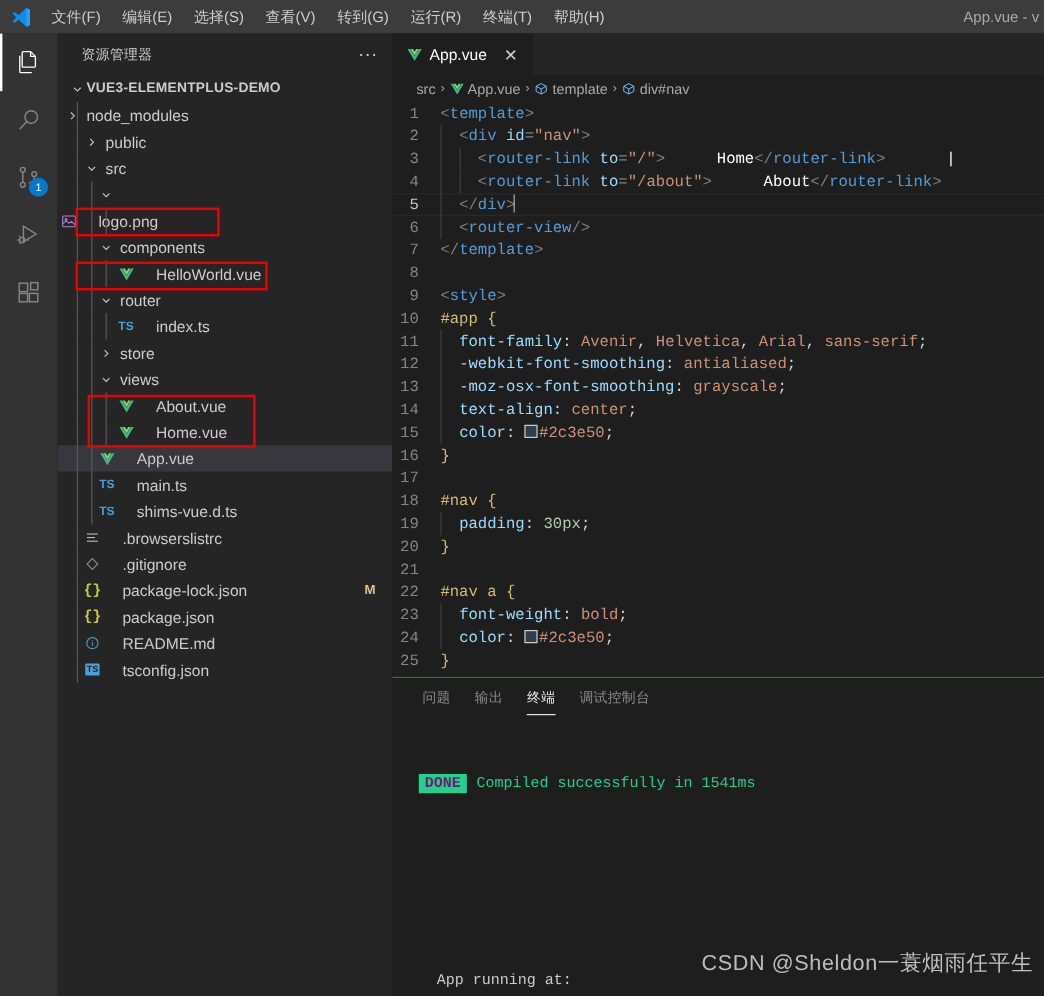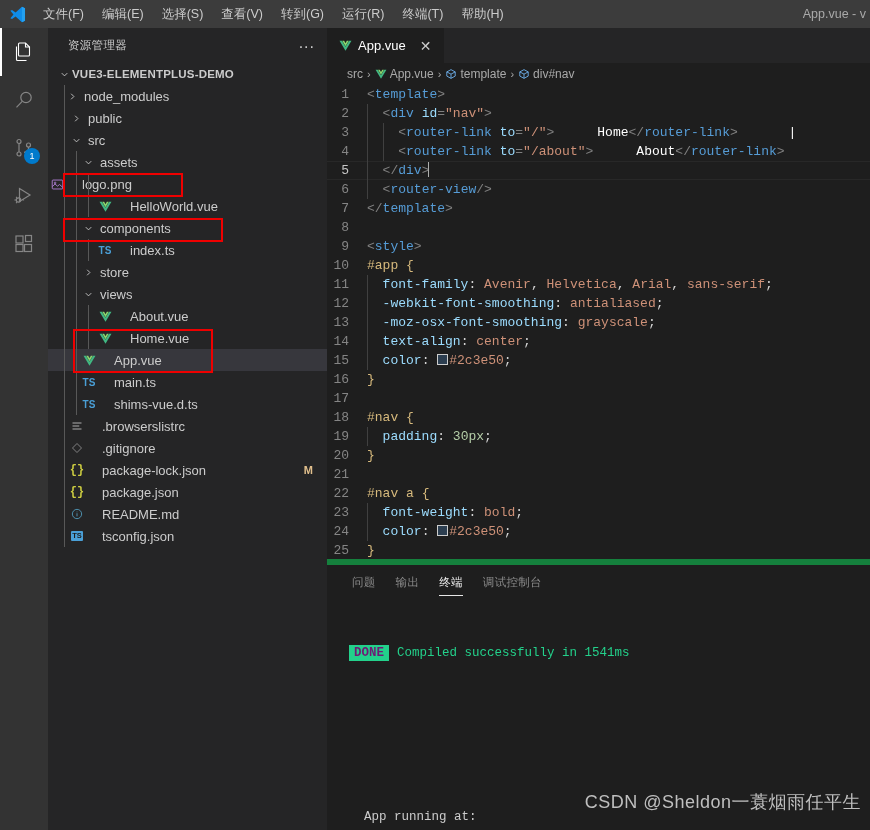--- a/index.html
+++ b/index.html
@@ -313,21 +313,21 @@
     vertical-align: -1px;
     margin-right: 1px;
   }
 
   
   .panel {
     position: absolute;
     left: 0; bottom: 0;
     width: 543px; height: 265px;
     background: #1e1e1e;
-    border-top: 6px solid #15803d;
+    border-top: 1px solid #15803d;
   }
   .panel-tabs {
     height: 35px;
     display: flex;
     align-items: center;
     padding-left: 15px;
   }
   .panel-tab {
     font-size: 11.5px;
     color: #8a8a8a;
@@ -461,21 +461,21 @@
 
     <div class="tree-root">
       <span class="twisty">
         <svg width="11" height="11" viewBox="0 0 16 16" fill="none" stroke="#cccccc" stroke-width="1.3">
             <path d="M4 6l4 4 4-4"></path>
           </svg>
       </span>
       <span>VUE3-ELEMENTPLUS-DEMO</span>
     </div>
 
-    <div class="tree-row" style="padding-left:16px">
+    <div class="tree-row" style="padding-left:4px">
       <span class="indent-guide" style="left:16px"></span>
       <span class="twisty">
         <svg width="11" height="11" viewBox="0 0 16 16" fill="none" stroke="#cccccc" stroke-width="1.3">
             <path d="M6 4l4 4-4 4"></path>
           </svg>
       </span>
       <span class="flabel" style="padding-left:4px">node_modules</span>
     </div>
 
     <div class="tree-row" style="padding-left:20px">
@@ -499,37 +499,47 @@
     </div>
 
     <div class="tree-row" style="padding-left:32px">
       <span class="indent-guide" style="left:16px"></span>
       <span class="indent-guide" style="left:28px"></span>
       <span class="twisty">
         <svg width="11" height="11" viewBox="0 0 16 16" fill="none" stroke="#cccccc" stroke-width="1.3">
             <path d="M4 6l4 4 4-4"></path>
           </svg>
       </span>
-      <span class="flabel" style="padding-left:4px">assets</span>
     </div>
 
     <div class="tree-row" style="">
       <span class="indent-guide" style="left:16px"></span>
       <span class="indent-guide" style="left:28px"></span>
       <span class="indent-guide" style="left:40px"></span>
       <span class="ficon">
         <svg width="13" height="13" viewBox="0 0 16 16" fill="none" stroke="#b180d7" stroke-width="1.1">
           <rect x="1.5" y="2.5" width="13" height="11" rx="1"></rect>
           <path d="M1.5 10.5l3.5-3 3 2.5 2.5-2 4 3.5" fill="none"></path>
           <circle cx="5" cy="6" r="1"></circle>
         </svg>
       </span>
       <span class="flabel">logo.png</span>
     </div>
 
+    <div class="tree-row" style="padding-left:32px">
+      <span class="indent-guide" style="left:16px"></span>
+      <span class="indent-guide" style="left:28px"></span>
+      <span class="twisty">
+        <svg width="11" height="11" viewBox="0 0 16 16" fill="none" stroke="#cccccc" stroke-width="1.3">
+            <path d="M4 6l4 4 4-4"></path>
+          </svg>
+      </span>
+      <span class="flabel" style="padding-left:4px">components</span>
+    </div>
+
     <div class="tree-row" style="padding-left:48px">
       <span class="indent-guide" style="left:16px"></span>
       <span class="indent-guide" style="left:28px"></span>
       <span class="indent-guide" style="left:40px"></span>
       <span class="ficon">
         <svg width="13" height="11" viewBox="0 0 16 14">
           <path d="M0.4 1h3.1L8 8.6 12.5 1h3.1L8 13.6z" fill="#41b883"></path>
           <path d="M3.9 1h2.4L8 4.1 9.7 1h2.4L8 8z" fill="#8bd96e"></path>
         </svg>
       </span>
@@ -537,23 +547,22 @@
     </div>
 
     <div class="tree-row" style="padding-left:32px">
       <span class="indent-guide" style="left:16px"></span>
       <span class="indent-guide" style="left:28px"></span>
       <span class="twisty">
         <svg width="11" height="11" viewBox="0 0 16 16" fill="none" stroke="#cccccc" stroke-width="1.3">
             <path d="M4 6l4 4 4-4"></path>
           </svg>
       </span>
-      <span class="flabel" style="padding-left:4px">components</span>
-    </div>
-
+      <span class="flabel" style="padding-left:4px">router</span>
+    </div>
 
     <div class="tree-row" style="padding-left:48px">
       <span class="indent-guide" style="left:16px"></span>
       <span class="indent-guide" style="left:28px"></span>
       <span class="indent-guide" style="left:40px"></span>
       <span class="ficon ts-icon">TS</span>
       <span class="flabel">index.ts</span>
     </div>
 
     <div class="tree-row" style="padding-left:32px">

